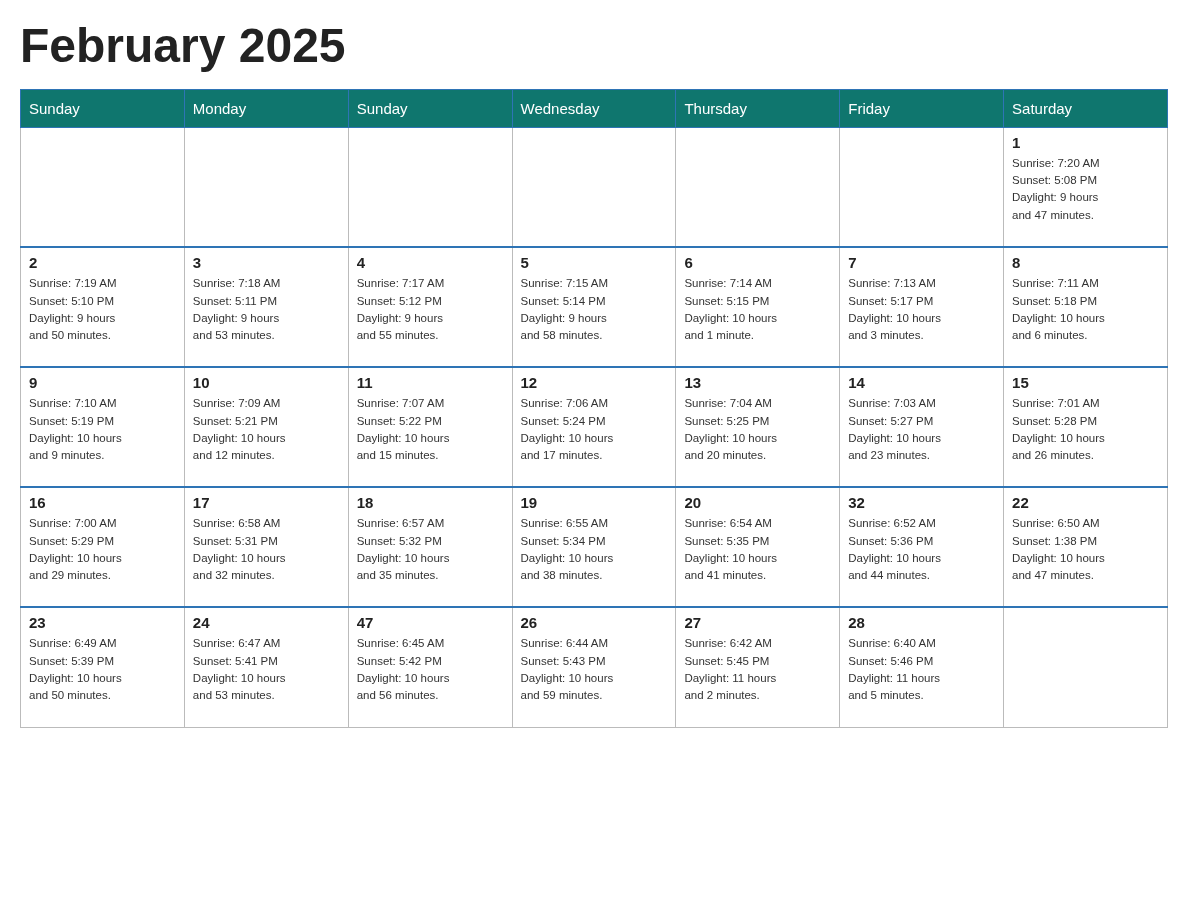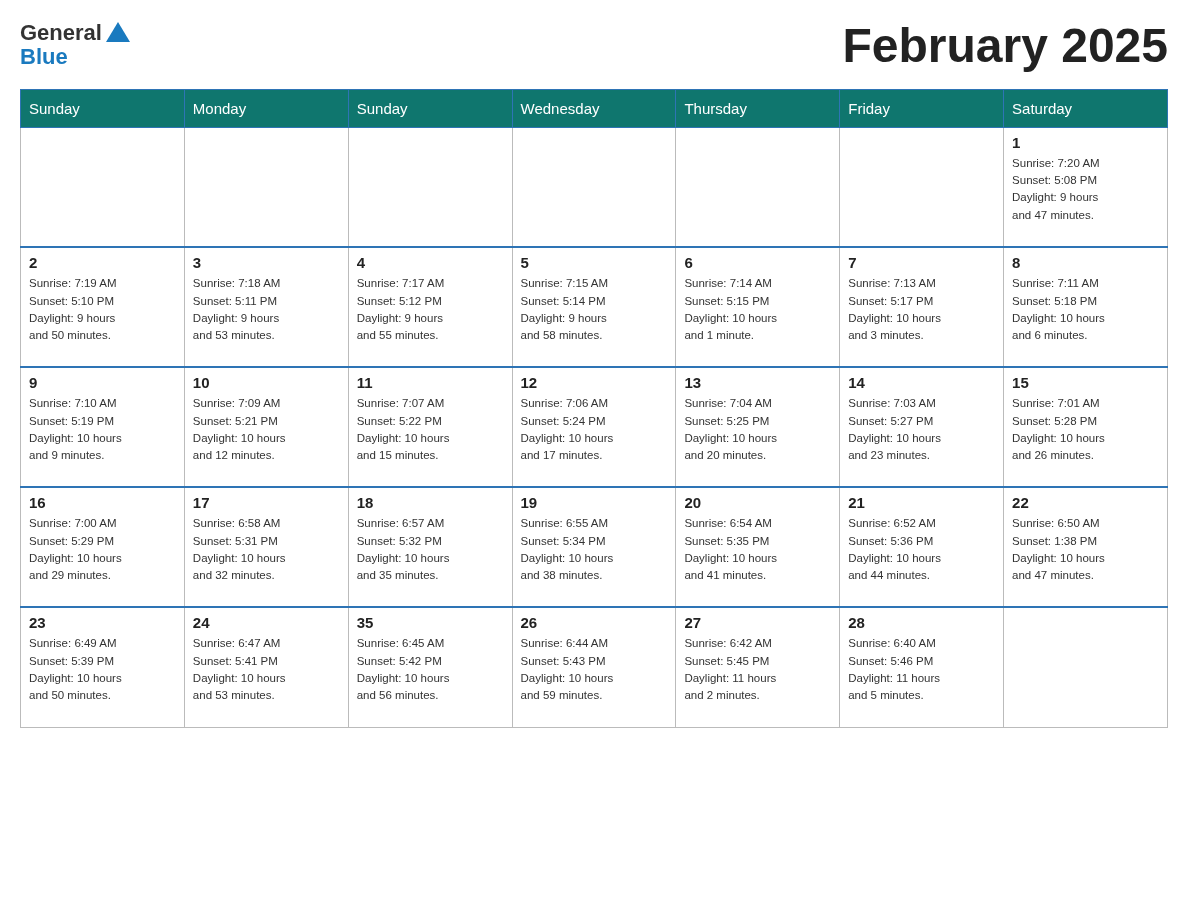--- a/index.html
+++ b/index.html
@@ -94,27 +94,20 @@
       line-height: 1.5;
     }
     .row-divider {
       border-top: 2px solid #2e74b5 !important;
     }
   </style>
 </head>
 <body>
 
 <div class="header">
-  <div class="logo">
-    <div class="logo-top">
-      <span class="logo-general">General</span>
-      <div class="logo-triangle"></div>
-    </div>
-    <span class="logo-blue">Blue</span>
-  </div>
   <div class="title-section">
     <div class="month-title">February 2025</div>
   </div>
 </div>
 
 <table class="calendar">
   <thead>
     <tr>
     <th>Sunday</th>
         <th>Monday</th>
@@ -273,21 +266,21 @@
 and 38 minutes.</div>
         </td>
         <td class="row-divider">
           <span class="day-number">20</span>
           <div class="day-info" style="white-space: pre-line;">Sunrise: 6:54 AM
 Sunset: 5:35 PM
 Daylight: 10 hours
 and 41 minutes.</div>
         </td>
         <td class="row-divider">
-          <span class="day-number">21</span>
+          <span class="day-number">32</span>
           <div class="day-info" style="white-space: pre-line;">Sunrise: 6:52 AM
 Sunset: 5:36 PM
 Daylight: 10 hours
 and 44 minutes.</div>
         </td>
         <td class="row-divider">
           <span class="day-number">22</span>
           <div class="day-info" style="white-space: pre-line;">Sunrise: 6:50 AM
 Sunset: 1:38 PM
 Daylight: 10 hours
@@ -303,21 +296,21 @@
 and 50 minutes.</div>
         </td>
         <td class="row-divider">
           <span class="day-number">24</span>
           <div class="day-info" style="white-space: pre-line;">Sunrise: 6:47 AM
 Sunset: 5:41 PM
 Daylight: 10 hours
 and 53 minutes.</div>
         </td>
         <td class="row-divider">
-          <span class="day-number">35</span>
+          <span class="day-number">47</span>
           <div class="day-info" style="white-space: pre-line;">Sunrise: 6:45 AM
 Sunset: 5:42 PM
 Daylight: 10 hours
 and 56 minutes.</div>
         </td>
         <td class="row-divider">
           <span class="day-number">26</span>
           <div class="day-info" style="white-space: pre-line;">Sunrise: 6:44 AM
 Sunset: 5:43 PM
 Daylight: 10 hours

